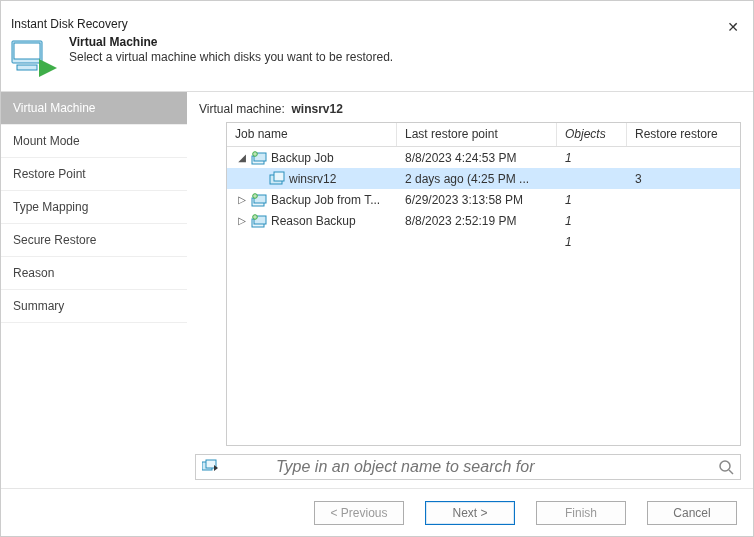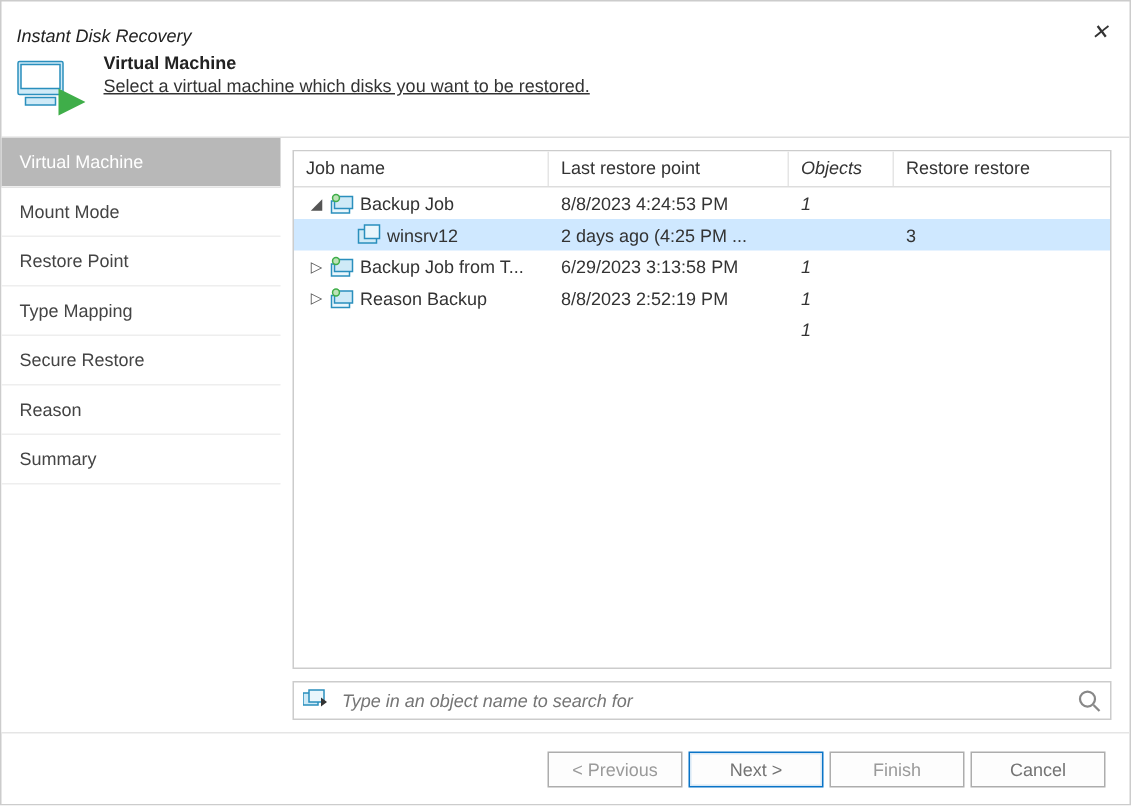--- a/index.html
+++ b/index.html
@@ -1,48 +1,48 @@
 <!DOCTYPE html>
 <html><head>
 <meta charset="utf-8">
 <style>
   * { box-sizing: border-box; }
   html, body { margin:0; padding:0; font-family: 'Segoe UI', Tahoma, sans-serif; font-size:12px; color:#333; background:#fff; }
   .window { width:754px; height:537px; border:1px solid #ccc; display:flex; flex-direction:column; }
-  .titlebar { height:30px; display:flex; align-items:flex-end; padding:16px 8px 0 10px; font-size:12px; color:#222;font-style:italic; }
+  .titlebar { height:30px; display:flex; align-items:flex-start; padding:16px 8px 0 10px; font-size:12px; color:#222; }
   .titlebar .spacer { flex:1; }
   .close-x { font-size:14px; color:#333; padding:2px 6px; cursor:default; }
   .header { height:60px; display:flex; padding:4px 10px 6px 10px; gap:12px; }
   .header-icon { width:46px; height:46px; position:relative; flex-shrink:0; margin-top:2px;}
   .header-text .title { font-weight:700; font-size:12px; color:#222; }
-  .header-text .subtitle { font-size:12px; color:#333; margin-top:1px;text-decoration:underline; }
+  .header-text .subtitle { font-size:12px; color:#333; margin-top:1px; }
   .body { flex:1; display:flex; border-top:1px solid #ddd; }
   .sidebar { width:186px; background:#fff; border-right:none; padding-top:0; }
   .sidebar-item { height:33px; display:flex; align-items:center; padding-left:12px; font-size:12px; color:#444; border-bottom:1px solid #eee; }
   .sidebar-item.active { background:#b8b8b8; color:#fff; }
   .main { flex:1; display:flex; flex-direction:column; padding:8px 12px 8px 8px; }
   .vm-line { font-size:12px; color:#333; padding:2px 4px 6px 4px; }
   .vm-line b { font-weight:700; }
-  .grid-wrap { flex:1; border:1px solid #ccc; background:#fff; display:flex; flex-direction:column; min-height:0; }
+  .grid-wrap { flex:1; border:1px solid #ccc; background:#fff; display:flex; flex-direction:column; min-height:0;margin-left:31px; }
   .grid-header { display:flex; height:24px; background:#fff; border-bottom:1px solid #ddd; }
   .col { padding:4px 8px; font-size:12px; color:#333; border-right:1px solid #e5e5e5; }
   .c-name { width:170px; }
   .c-lrp  { width:160px; }
   .c-obj  { width:70px;font-style:italic; }
   .c-rp   { flex:1; border-right:none; }
   .grid-body { flex:1; overflow:auto; }
   .row { display:flex; height:21px; align-items:center; font-size:12px; color:#333; }
   .row .col { border-right:1px solid transparent; padding:1px 8px; }
   .row.sel { background:#cfe8ff; }
   .cell-name { width:170px; display:flex; align-items:center; gap:4px; padding-left:6px; }
   .tw { width:10px; display:inline-flex; justify-content:center; color:#555; font-size:10px; }
   .ticon { width:16px; height:16px; flex-shrink:0; }
   .search-wrap { margin-top:8px; height:26px; border:1px solid #ccc; display:flex; align-items:center; padding:0 6px; gap:6px; }
-  .search-input { flex:1; border:none; outline:none; font-size:12px; font-style:italic; color:#15803d; background:transparent; }
-  .footer { height:48px; display:flex; align-items:center; justify-content:flex-end; gap:4px; padding:0 16px; border-top:1px solid #e5e5e5; }
+  .search-input { flex:1; border:none; outline:none; font-size:16px; font-style:italic; color:#15803d; background:transparent;margin-left:48px; }
+  .footer { height:48px; display:flex; align-items:center; justify-content:flex-end; gap:21px; padding:0 16px; border-top:1px solid #e5e5e5; }
   .btn { min-width:90px; height:24px; border:1px solid #adadad; background:#fdfdfd; font-size:12px; color:#737373; display:inline-flex; align-items:center; justify-content:center; padding:0 10px; }
   .btn.disabled { color:#9a9a9a; }
   .btn.primary { border-color:#0a74c7; box-shadow:0 0 0 1px rgba(10,116,199,.15) inset; }
   .indent { display:inline-block; }
   svg { display:block; }
 </style>
 </head>
 <body>
 
 <div class="window">
@@ -89,20 +89,24 @@
       <div class="sidebar-item">
           <span>Reason</span>
         </div>
       <div class="sidebar-item">
           <span>Summary</span>
         </div>
     </div>
 
     <div class="main">
 
+      <div class="vm-line">
+        <span>Virtual machine:</span>&nbsp;
+        <b>winsrv12</b>
+      </div>
 
       <div class="grid-wrap">
         <div class="grid-header">
           <div class="col c-name">Job name</div>
           <div class="col c-lrp">Last restore point</div>
           <div class="col c-obj">Objects</div>
           <div class="col c-rp">Restore restore</div>
         </div>
         <div class="grid-body" id="grid-body">
             <div class="row">

